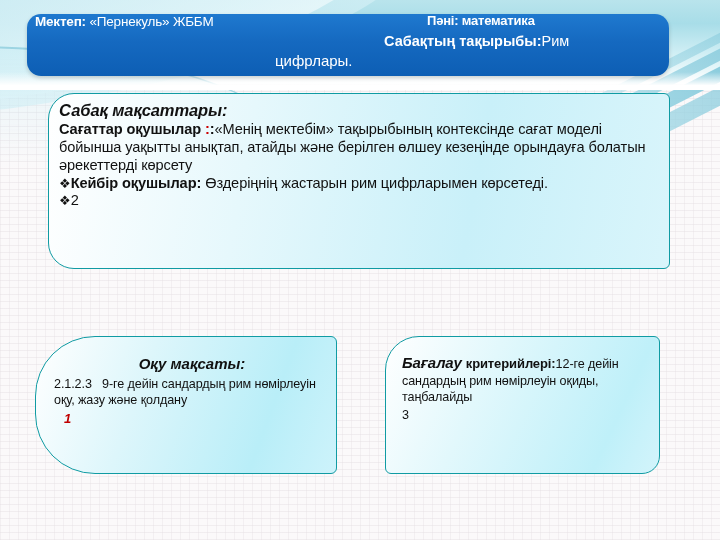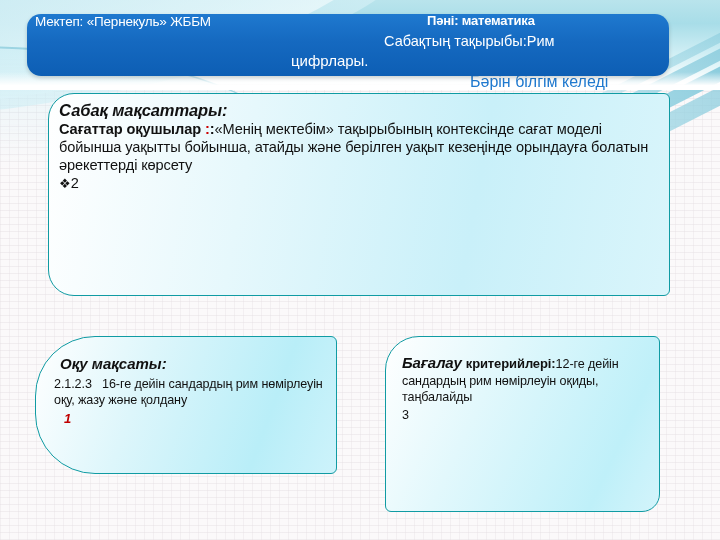--- a/index.html
+++ b/index.html
@@ -119,40 +119,40 @@
     font-size: 13px;
     font-weight: bold;
     letter-spacing: -0.2px;
   }
   .hdr-topic {
     left: 332px; top: 19px;
     font-size: 14.5px;
     margin-left: 25px;
   }
   .hdr-topic2 {
-    left: 264px; top: 39px;
+    left: 248px; top: 39px;
     font-size: 15px;
   }
-  .lbl-b { font-weight: normal; }
+  .lbl-b { font-weight: bold; }
 
   
   .hdr-tail {
     position: absolute;
     left: 470px; top: 73px;
     font-size: 16px;
     color: #1f79cf;
     white-space: nowrap;
     z-index: 3;
   }
 
   
   .main-box {
     position: absolute;
     left: 48px; top: 93px;
-    width: 622px; height: 203px;
+    width: 622px; height: 176px;
     border: 1.5px solid #109ba3;
     border-radius: 26px 6px 6px 26px;
     background: linear-gradient(100deg, #ffffff 0%, #e6f8fc 32%, #c9f0f9 68%, #d9f5fb 100%);
     box-sizing: border-box;
     z-index: 8;
     padding: 6px 6px 0 10px;
   }
   .main-text {
     font-size: 14.6px;
     line-height: 1.22;
@@ -181,21 +181,21 @@
     width: 302px; height: 138px;
     border: 1.5px solid #109ba3;
     border-radius: 60px 6px 6px 60px;
     background: linear-gradient(110deg, #ffffff 0%, #ddf6fb 35%, #b9eef8 75%, #cdf3fb 100%);
     box-sizing: border-box;
     z-index: 8;
     padding: 10px 12px 0 18px;
   }
   .goal-title {
     display: block;
-    text-align: left;
+    text-align: center;
     font-weight: bold;
     font-style: italic;
     font-size: 15px;
     margin: 8px 0 4px 6px;
     color: #111;
   }
   .goal-text {
     font-size: 12.6px;
     line-height: 1.3;
     color: #111;
@@ -209,21 +209,21 @@
     font-style: italic;
     font-size: 13px;
     margin-left: 10px;
     margin-top: 2px;
   }
 
   
   .crit-box {
     position: absolute;
     left: 385px; top: 336px;
-    width: 275px; height: 176px;
+    width: 275px; height: 138px;
     border: 1.5px solid #109ba3;
     border-radius: 34px 6px 18px 6px;
     background: linear-gradient(115deg, #ffffff 0%, #e2f8fc 35%, #bff0f9 80%, #d3f4fb 100%);
     box-sizing: border-box;
     z-index: 8;
     padding: 16px 10px 0 16px;
   }
   .crit-text {
     font-size: 12.6px;
     line-height: 1.32;
@@ -256,21 +256,20 @@
     <div class="top-band-wave-c"></div>
     <div class="tr-lines">
       <i></i>
         <i></i>
         <i></i>
         <i></i>
     </div>
     <div class="top-band-edge"></div>
   </div>
 
-  <div class="hdr-tail">Бәрін білгім келеді</div>
 
   <div class="header-box">
     <div class="header-grid">
       <div class="hdr-line hdr-school">
         <span class="lbl-b">Мектеп:</span>
         <span>«Пернекуль» ЖББМ</span>
       </div>
       <div class="hdr-line hdr-subject">
         <span>Пәні:</span>
         <span>математика</span>
@@ -281,32 +280,33 @@
       <div class="hdr-line hdr-topic2">цифрлары.</div>
     </div>
   </div>
 
   <div class="main-box">
     <div class="main-text">
       <span class="mt-title">Сабақ мақсаттары:</span>
 
 
 
-      <span class="mt-row"><b>Сағаттар оқушылар </b><b class="red-colon">:</b><b>:</b><span>«Менің мектебім» тақырыбының контексінде сағат моделі бойынша уақытты бойынша, атайды және берілген уақыт кезеңінде орындауға болатын әрекеттерді көрсету</span></span>
-
+      <span class="mt-row"><b>Сағаттар оқушылар </b><b class="red-colon">:</b><b>:</b><span>«Менің мектебім» тақырыбының контексінде сағат моделі бойынша уақытты анықтап, атайды және берілген өлшеу кезеңінде орындауға болатын әрекеттерді көрсету</span></span>
+
+      <span class="mt-row"><span class="bullet">❖</span><b>Кейбір оқушылар:</b><span> Өздеріңнің жастарын рим цифрларымен көрсетеді.</span></span>
 
       <span class="mt-row"><span class="bullet">❖</span><span>2</span></span>
     </div>
   </div>
 
   <div class="goal-box">
     <span class="goal-title">Оқу мақсаты:</span>
     <div class="goal-text">
       <span class="goal-code">2.1.2.3</span>
-      &nbsp;&nbsp;<span>16-ге дейін сандардың рим нөмірлеуін оқу, жазу және қолдану</span>
+      &nbsp;&nbsp;<span>9-ге дейін сандардың рим нөмірлеуін оқу, жазу және қолдану</span>
       <span class="goal-num">1</span>
     </div>
   </div>
 
   <div class="crit-box">
     <div class="crit-text">
       <span class="crit-title">Бағалау </span><span class="crit-sub">критерийлері:</span><span>12-ге дейін сандардың рим нөмірлеуін оқиды, таңбалайды</span>
       <span class="crit-num">3</span>
     </div>
   </div>

